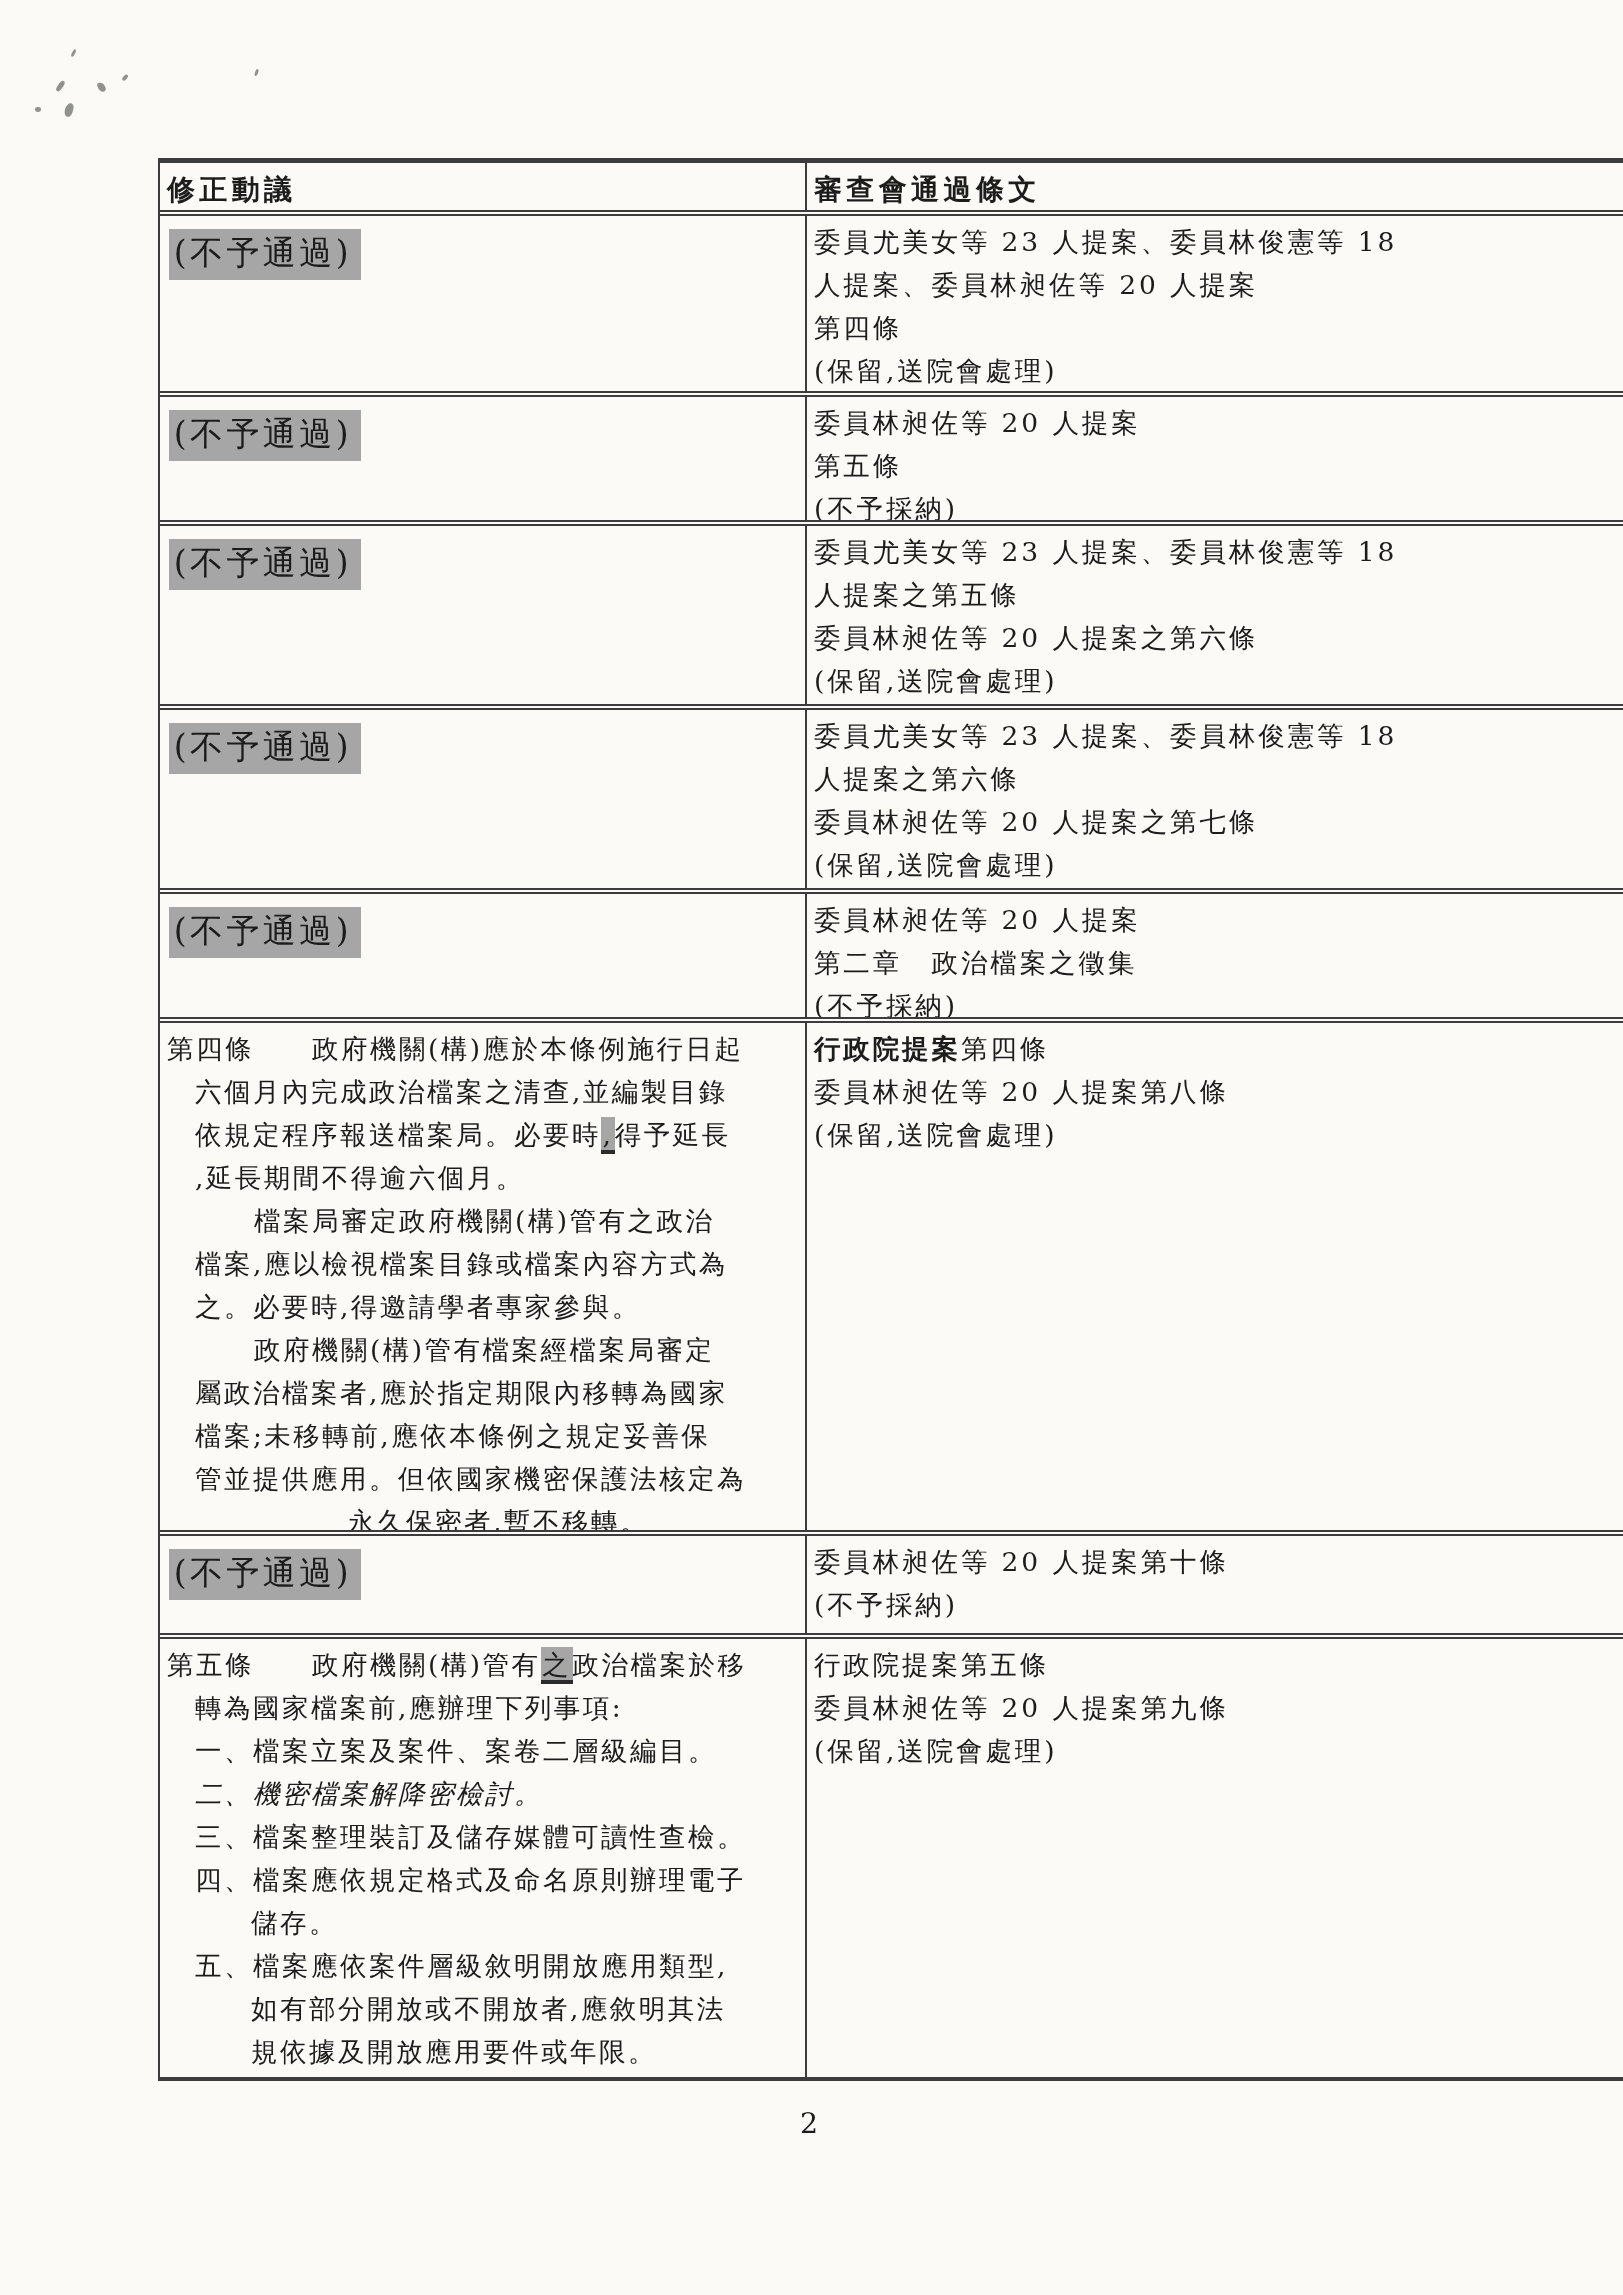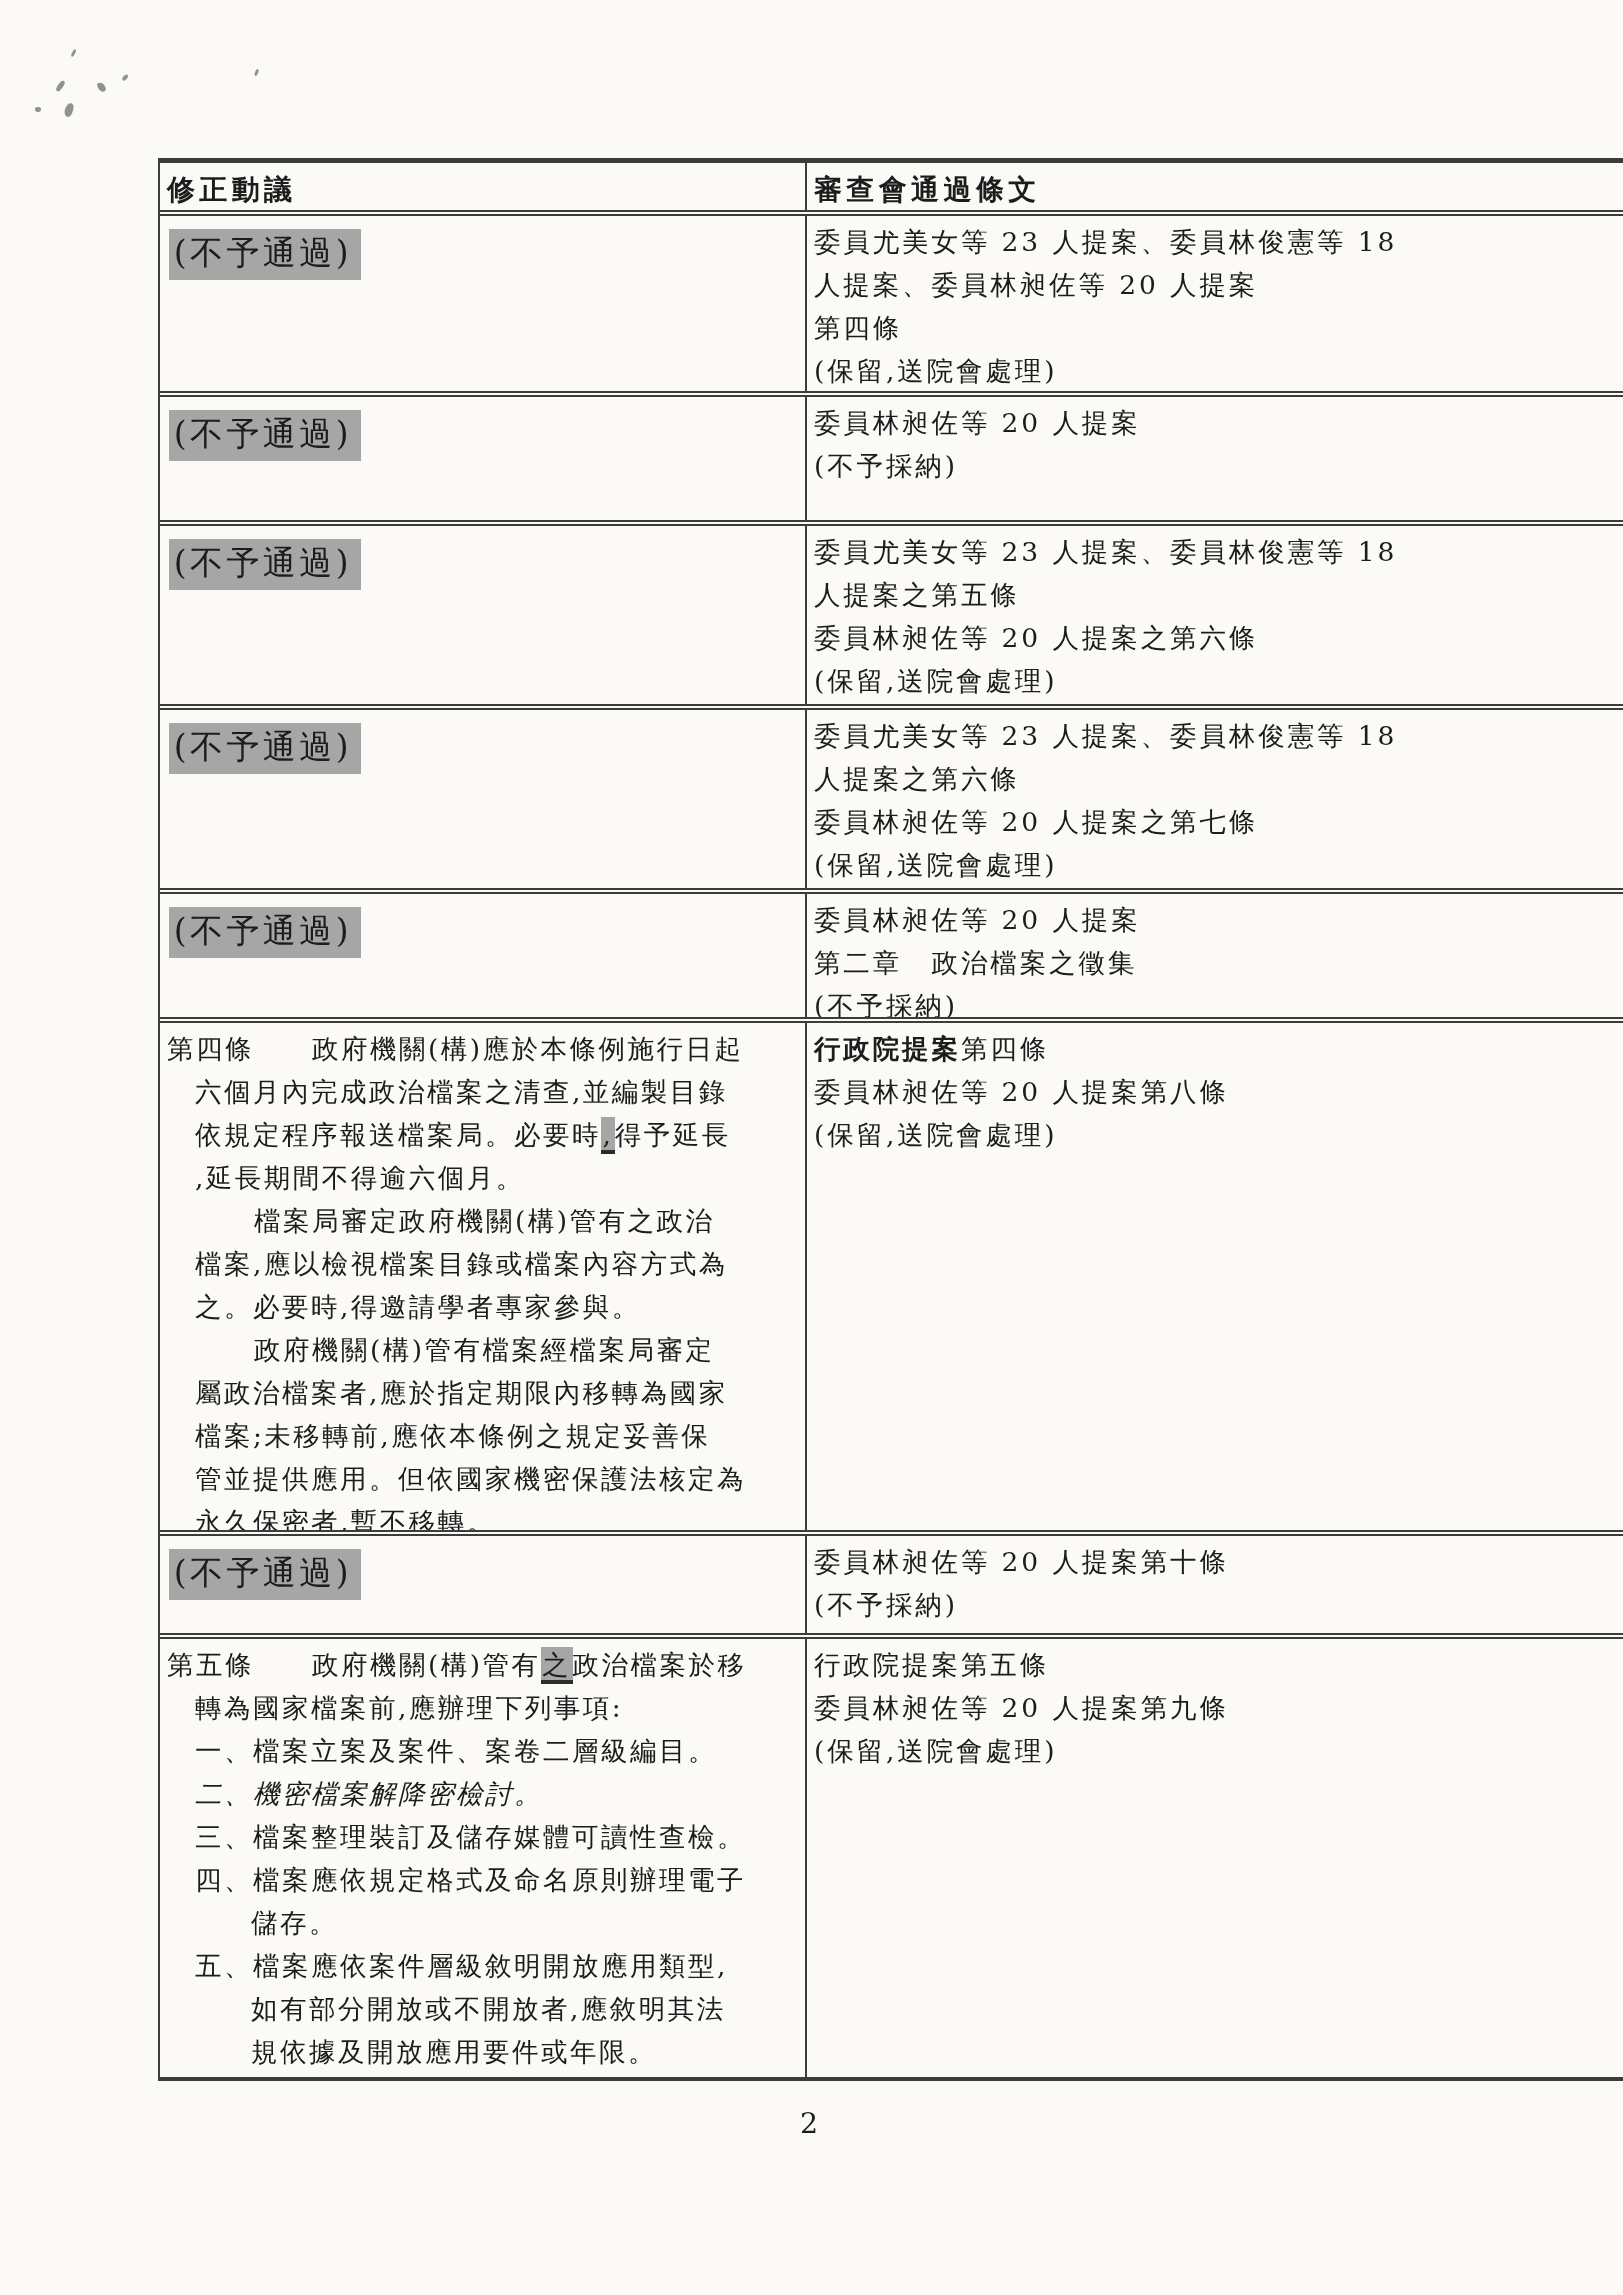--- a/index.html
+++ b/index.html
@@ -84,20 +84,21 @@
             <div class="line"><span>委員尤美女等 23 人提案、委員林俊憲等 18</span></div>
             <div class="line"><span>人提案、委員林昶佐等 20 人提案</span></div>
             <div class="line"><span>第四條</span></div>
             <div class="line"><span>(保留,送院會處理)</span></div>
           </div>
         </div>
         <div class="trow">
           <div class="cell cell-left"><span class="hl-box">(不予通過)</span></div>
           <div class="cell cell-right">
             <div class="line"><span>委員林昶佐等 20 人提案</span></div>
+            <div class="line"><span>第五條</span></div>
             <div class="line"><span>(不予採納)</span></div>
           </div>
         </div>
         <div class="trow">
           <div class="cell cell-left"><span class="hl-box">(不予通過)</span></div>
           <div class="cell cell-right">
             <div class="line"><span>委員尤美女等 23 人提案、委員林俊憲等 18</span></div>
             <div class="line"><span>人提案之第五條</span></div>
             <div class="line"><span>委員林昶佐等 20 人提案之第六條</span></div>
             <div class="line"><span>(保留,送院會處理)</span></div>
@@ -126,21 +127,21 @@
             <div class="line" style="padding-left: 28px;"><span>六個月內完成政治檔案之清查,並編製目錄</span></div>
             <div class="line" style="padding-left: 28px;"><span>依規定程序報送檔案局。必要時</span><span class="seg-hu">,</span><span>得予延長</span></div>
             <div class="line" style="padding-left: 28px;"><span>,延長期間不得逾六個月。</span></div>
             <div class="line" style="padding-left: 87px;"><span>檔案局審定政府機關(構)管有之政治</span></div>
             <div class="line" style="padding-left: 28px;"><span>檔案,應以檢視檔案目錄或檔案內容方式為</span></div>
             <div class="line" style="padding-left: 28px;"><span>之。必要時,得邀請學者專家參與。</span></div>
             <div class="line" style="padding-left: 87px;"><span>政府機關(構)管有檔案經檔案局審定</span></div>
             <div class="line" style="padding-left: 28px;"><span>屬政治檔案者,應於指定期限內移轉為國家</span></div>
             <div class="line" style="padding-left: 28px;"><span>檔案;未移轉前,應依本條例之規定妥善保</span></div>
             <div class="line" style="padding-left: 28px;"><span>管並提供應用。但依國家機密保護法核定為</span></div>
-            <div class="line" style="padding-left: 28px;"><span>永久保密者,暫不移轉。</span></div>
+            <div class="line" style="padding-left: 28px; text-align: center;"><span>永久保密者,暫不移轉。</span></div>
           </div>
           <div class="cell cell-right">
             <div class="line"><span class="seg-b">行政院提案</span><span>第四條</span></div>
             <div class="line"><span>委員林昶佐等 20 人提案第八條</span></div>
             <div class="line"><span>(保留,送院會處理)</span></div>
           </div>
         </div>
         <div class="trow">
           <div class="cell cell-left"><span class="hl-box">(不予通過)</span></div>
           <div class="cell cell-right">

